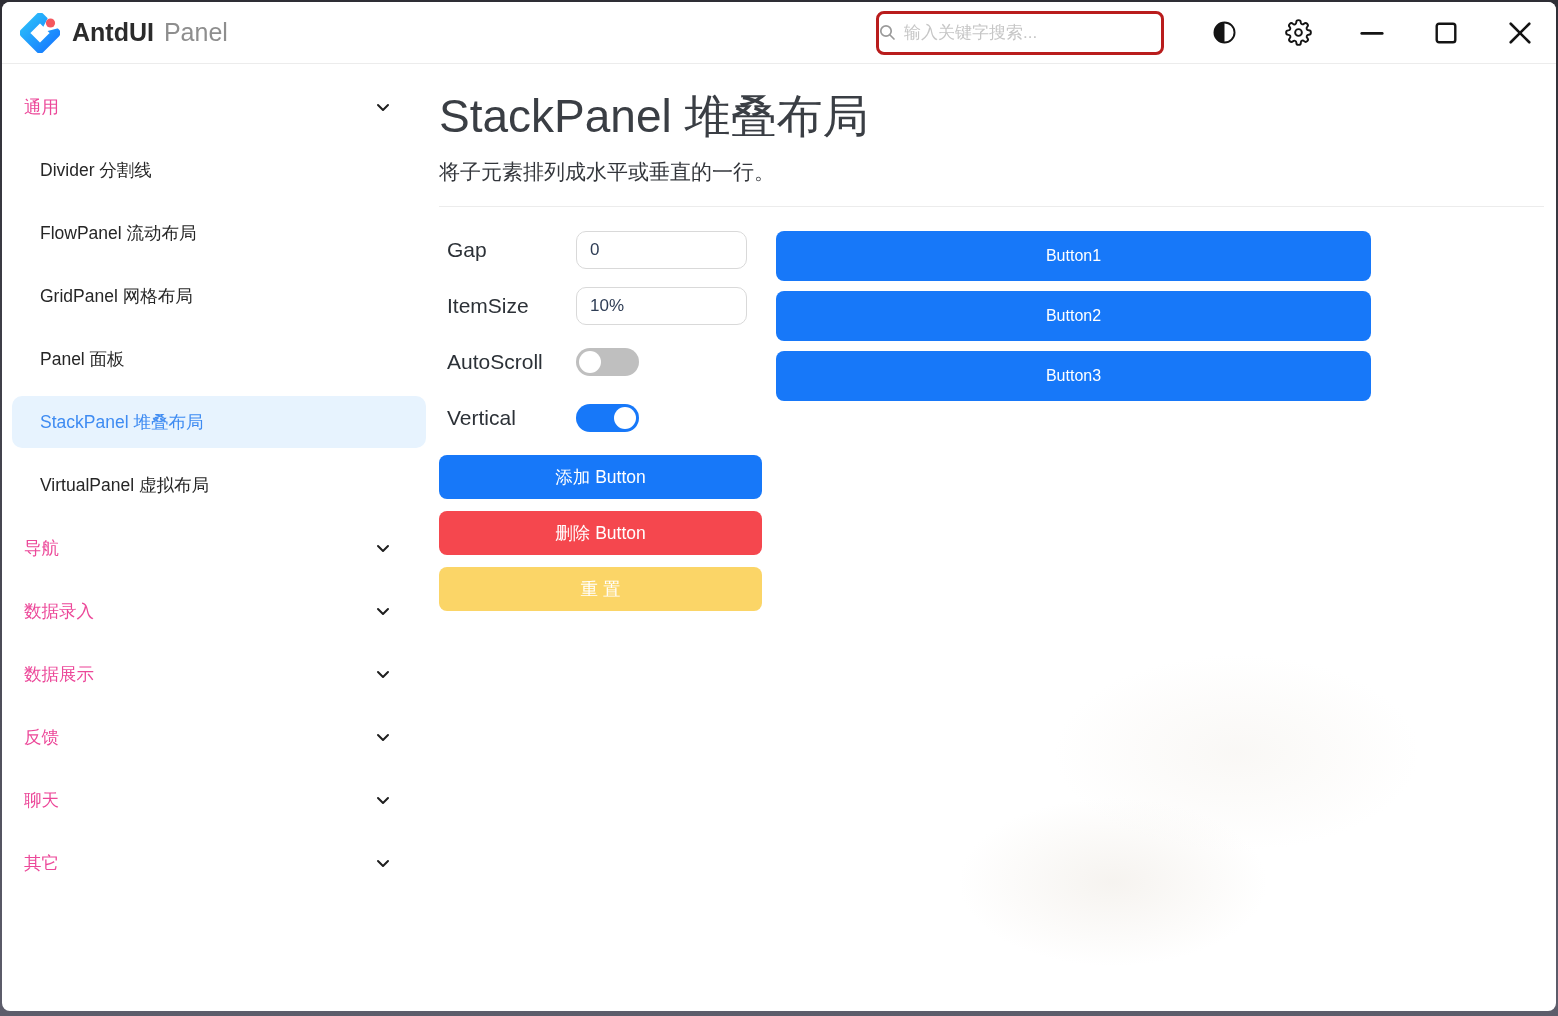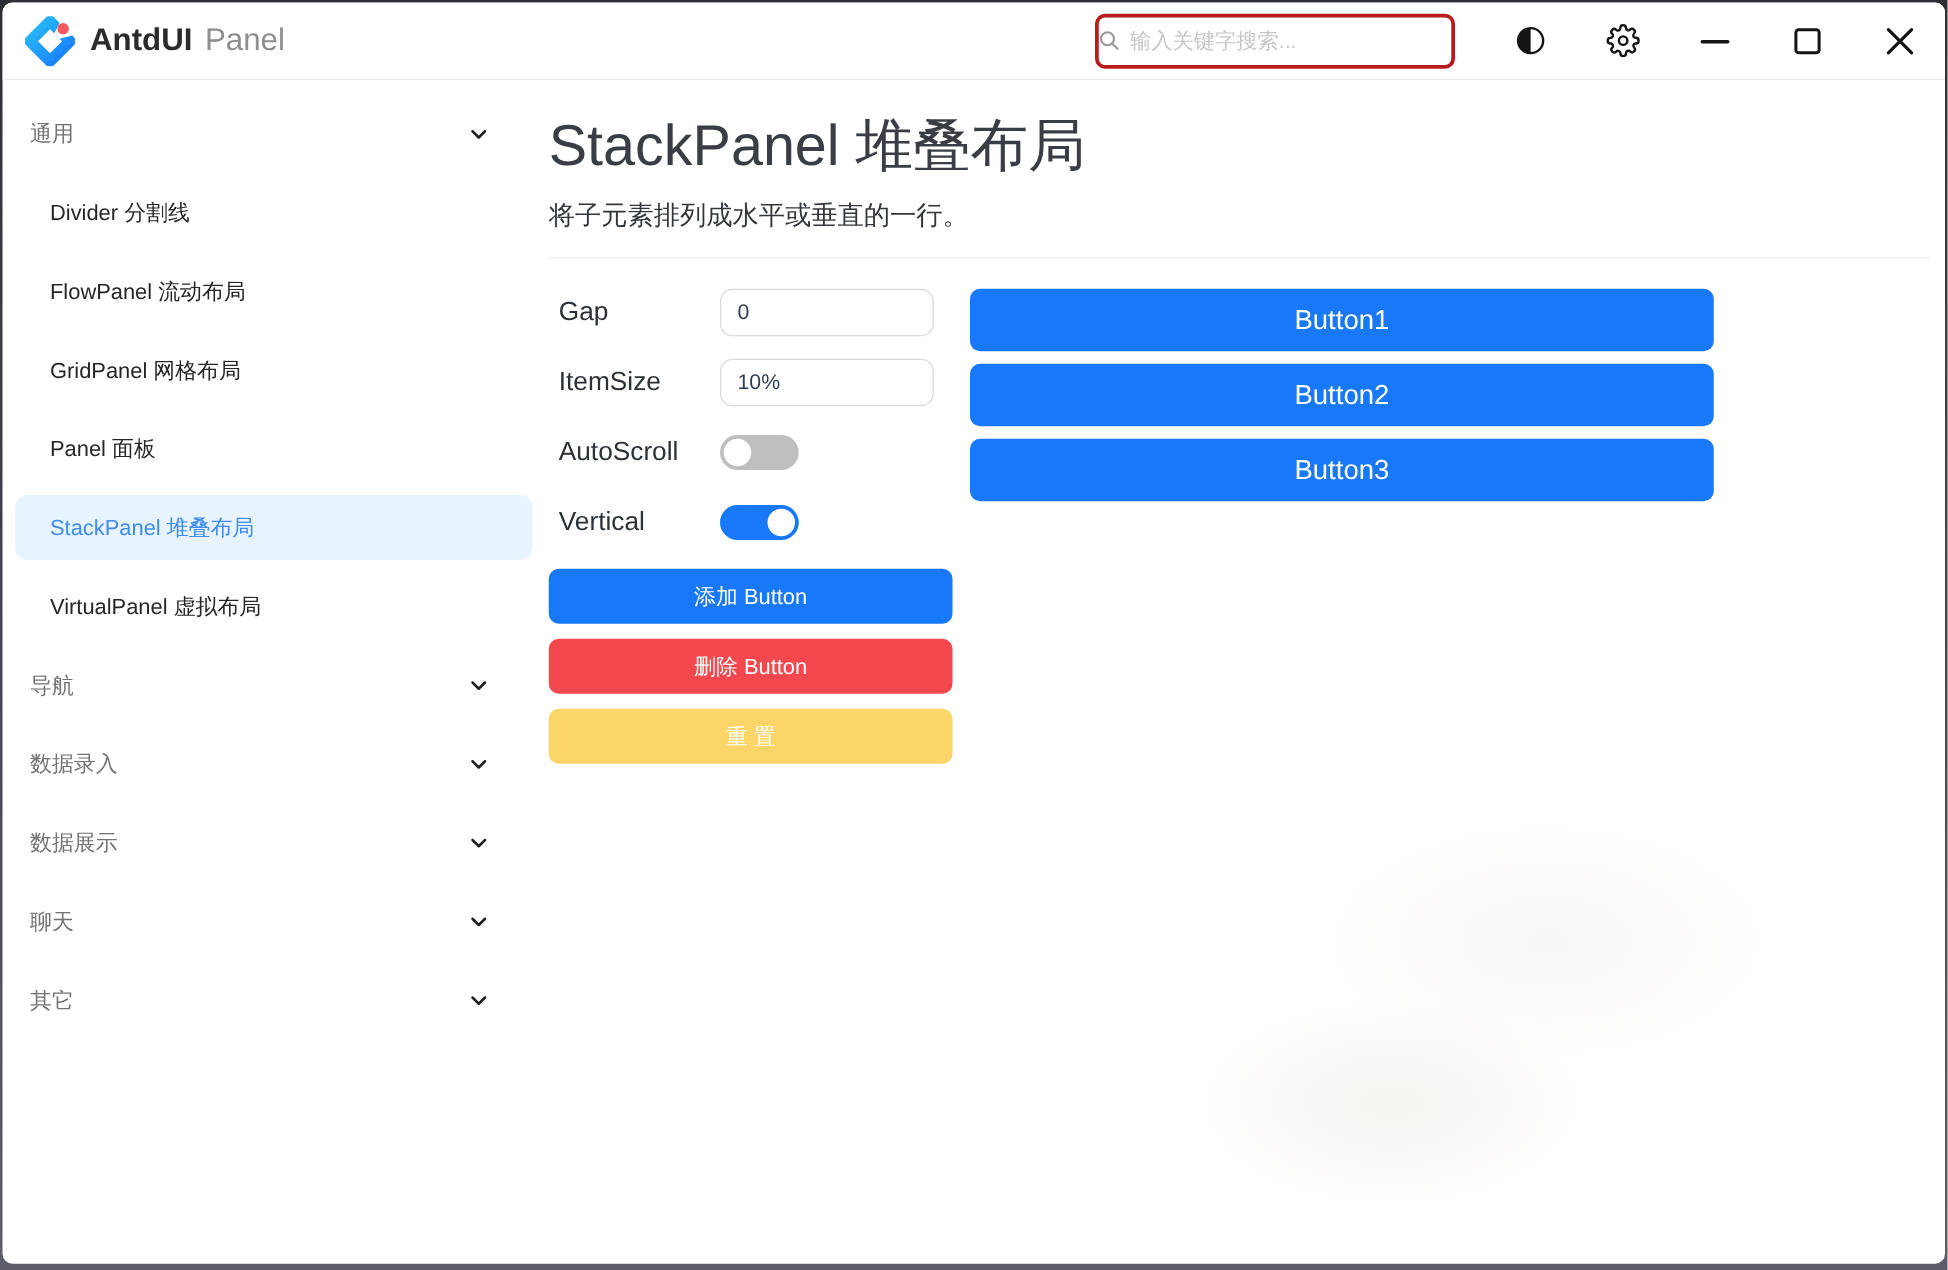--- a/index.html
+++ b/index.html
@@ -45,21 +45,21 @@
     position:absolute; right:40px; bottom:0; width:620px; height:430px;
     background:
       radial-gradient(220px 120px at 35% 70%, rgba(245,242,238,.9), rgba(255,255,255,0) 70%),
       radial-gradient(260px 140px at 55% 40%, rgba(248,246,243,.8), rgba(255,255,255,0) 70%);
     pointer-events:none;
   }
   
   .sidebar { width:430px; flex:none; padding-top:17px; overflow:hidden; }
   .side-row {
     height:52px; margin:0 6px 11px 10px; display:flex; align-items:center;
-    border-radius:10px; font-size:17.5px; color:#737373; cursor:pointer;
+    border-radius:10px; font-size:17.5px; color:#ec4899; cursor:pointer;
   }
   .side-row.group { padding:0 34px 0 12px; justify-content:space-between; }
   .side-row.child { padding:0 12px 0 28px; color:#262626; }
   .side-row.group.active { color:#4492fa; }
   .side-row.group.active .chev { stroke:#3b87f5; }
   .side-row.child.selected { background:#e7f3fe; color:#3e8bf2; }
   .chev { stroke:#1f1f1f; fill:none; stroke-width:2; stroke-linecap:round; stroke-linejoin:round; }
   
   .main { flex:1; min-width:0; padding:16px 12px 0 7px; position:relative; }
   .page-title { font-size:46px; font-weight:400; color:#3a3e44; margin:6px 0 10px 0; letter-spacing:0; }
@@ -81,21 +81,21 @@
     display:block; width:100%; height:44px; border:none; border-radius:8px;
     color:#fff; font-size:17.5px; cursor:pointer; font-family:inherit; margin-top:12px;
   }
   .act-btn.first { margin-top:16px; }
   .btn-add { background:#1778f9; }
   .btn-del { background:#f5474e; }
   .btn-reset { background:#fbd567; }
   .right-col { width:595px; flex:none; }
   .stack-btn {
     height:50px; border-radius:8px; background:#1778f9; color:#fff;
-    font-size:22px; display:flex; align-items:center; justify-content:center;
+    font-size:16px; display:flex; align-items:center; justify-content:center;
     margin-bottom:10px; width:100%; border:none; cursor:pointer; font-family:inherit;
   }
 </style>
 </head>
 <body>
 
 <div class="window">
 
   <div class="titlebar">
     <svg class="logo" viewBox="0 0 40 40">
@@ -195,20 +195,26 @@
             <polyline points="4 7 9 12 14 7"></polyline>
           </svg>
       </div>
       <div class="side-row group">
         <span>数据展示</span>
         <svg class="chev" width="18" height="18" viewBox="0 0 18 18">
             <polyline points="4 7 9 12 14 7"></polyline>
           </svg>
       </div>
       <div class="side-row group">
+        <span>反馈</span>
+        <svg class="chev" width="18" height="18" viewBox="0 0 18 18">
+            <polyline points="4 7 9 12 14 7"></polyline>
+          </svg>
+      </div>
+      <div class="side-row group">
         <span>聊天</span>
         <svg class="chev" width="18" height="18" viewBox="0 0 18 18">
             <polyline points="4 7 9 12 14 7"></polyline>
           </svg>
       </div>
       <div class="side-row group">
         <span>其它</span>
         <svg class="chev" width="18" height="18" viewBox="0 0 18 18">
             <polyline points="4 7 9 12 14 7"></polyline>
           </svg>

